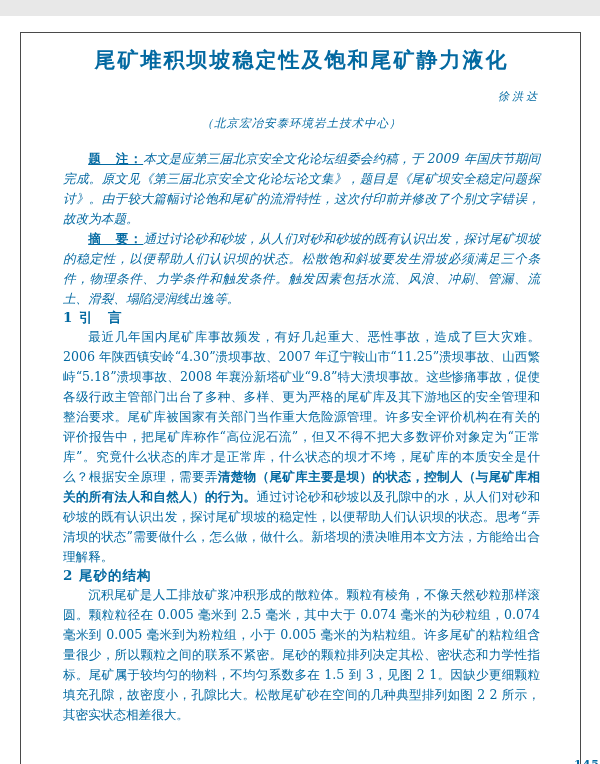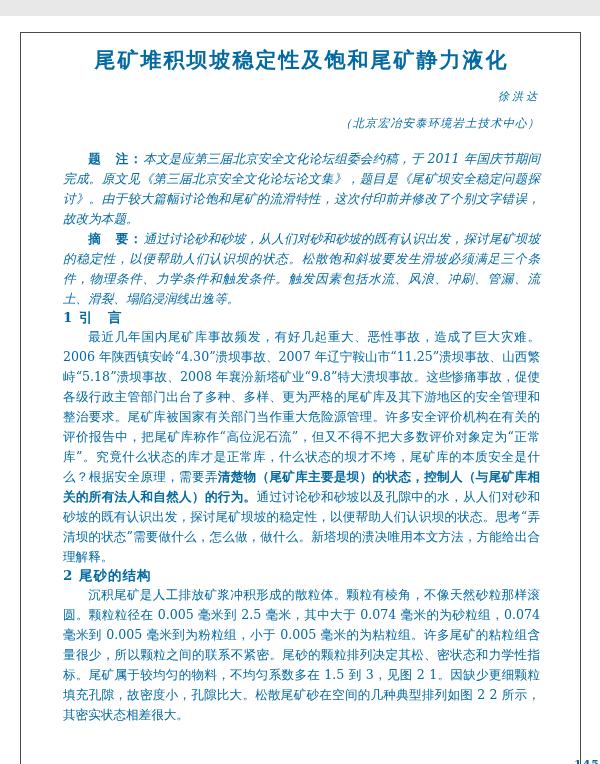--- a/index.html
+++ b/index.html
@@ -33,34 +33,34 @@
   }
   .author {
     margin-top:16px;
     text-align:right;
     font-size:11px;
     font-style:italic;
     letter-spacing:3px;
   }
   .affil {
     margin-top:12px;
-    text-align:right;
+    text-align:center;
     font-size:11.5px;
     font-style:italic;
     letter-spacing:1px;
   }
   p { margin:0; }
   .blk {
     font-size:12.6px;
     line-height:20px;
     text-align:justify;
     text-indent:2em;
   }
   .kai { font-style:italic; }
-  .lbl { font-weight:bold; font-style:normal; letter-spacing:1px; }
+  .lbl { font-weight:bold; font-style:normal; letter-spacing:1px;text-decoration:underline; }
   .note { margin-top:18px; }
   .keywords { margin-top:12px; }
   h2.sec {
     margin:0;
     font-size:13.5px;
     font-weight:bold;
     letter-spacing:1px;
   }
   .sec1 { margin-top:18px; margin-bottom:7px; }
   .sec2 { margin-top:7px; margin-bottom:6px; }
@@ -82,21 +82,21 @@
 
   <div class="content">
 
     <h1 class="title">尾矿堆积坝坡稳定性及饱和尾矿静力液化</h1>
 
     <div class="author">徐洪达</div>
 
     <div class="affil">（北京宏冶安泰环境岩土技术中心）</div>
 
     <p class="blk note">
-      <span class="lbl">题　注：</span><span class="kai">本文是应第三届北京安全文化论坛组委会约稿，于 2011 年国庆节期间完成。原文见《第三届北京安全文化论坛论文集》，题目是《尾矿坝安全稳定问题探讨》。由于较大篇幅讨论饱和尾矿的流滑特性，这次付印前并修改了个别文字错误，故改为本题。</span>
+      <span class="lbl">题　注：</span><span class="kai">本文是应第三届北京安全文化论坛组委会约稿，于 2009 年国庆节期间完成。原文见《第三届北京安全文化论坛论文集》，题目是《尾矿坝安全稳定问题探讨》。由于较大篇幅讨论饱和尾矿的流滑特性，这次付印前并修改了个别文字错误，故改为本题。</span>
     </p>
 
     <p class="blk">
       <span class="lbl">摘　要：</span><span class="kai">通过讨论砂和砂坡，从人们对砂和砂坡的既有认识出发，探讨尾矿坝坡的稳定性，以便帮助人们认识坝的状态。松散饱和斜坡要发生滑坡必须满足三个条件，物理条件、力学条件和触发条件。触发因素包括水流、风浪、冲刷、管漏、流土、滑裂、塌陷浸润线出逸等。</span>
     </p>
 
 
 
     <h2 class="sec sec1">1 引　言</h2>
 

